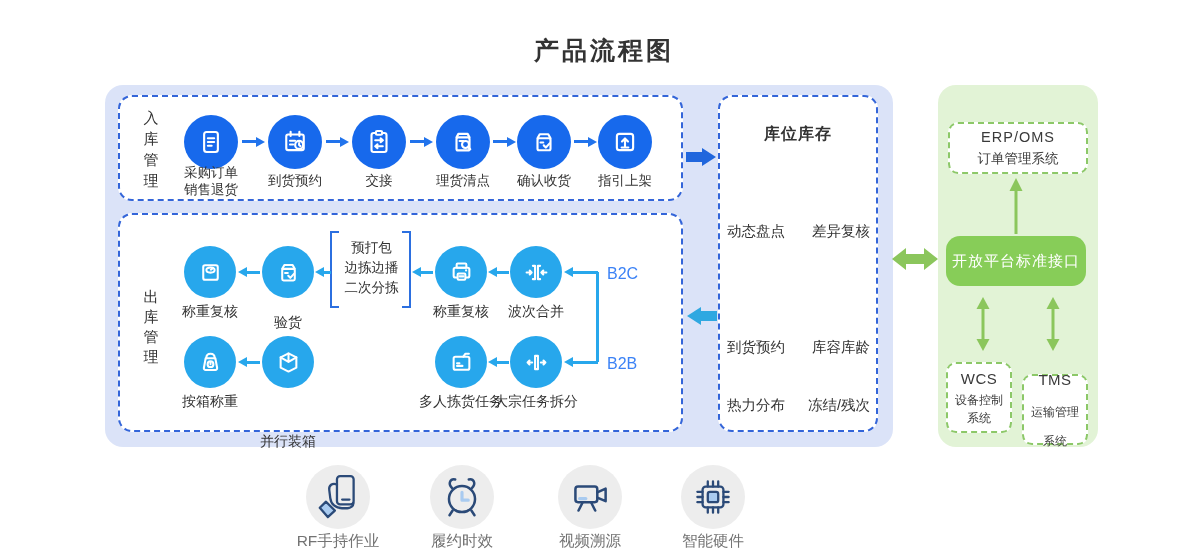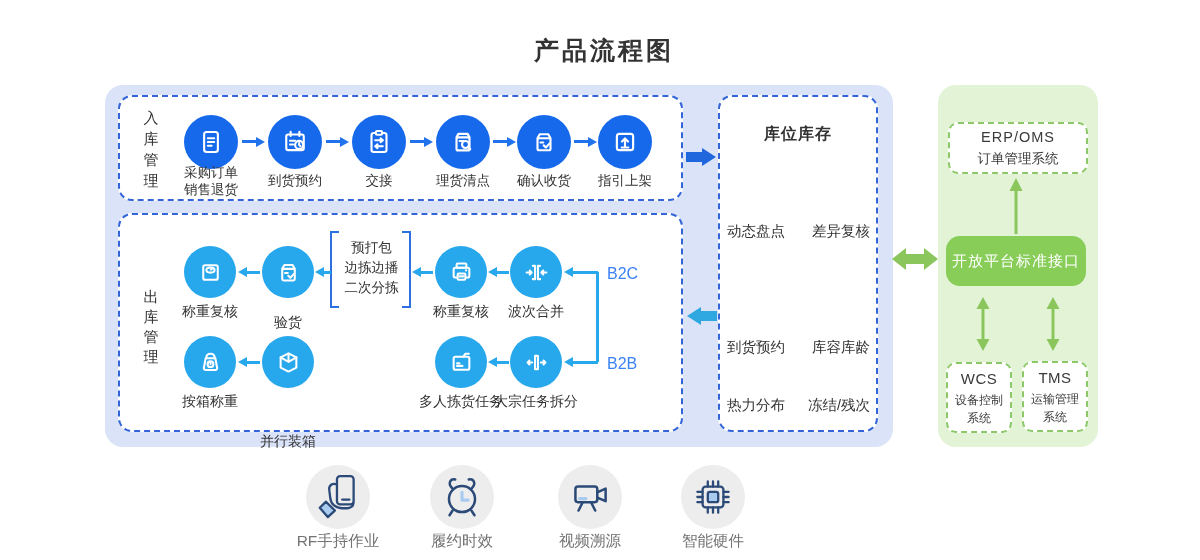--- a/index.html
+++ b/index.html
@@ -66,21 +66,21 @@
   .green-panel{position:absolute;left:938px;top:85px;width:160px;height:362px;
                background:#e2f3d6;border-radius:18px;}
   .gbox{position:absolute;background:#fff;border:2px dashed #8cc868;border-radius:10px;
         display:flex;flex-direction:column;align-items:center;justify-content:center;
         text-align:center;color:#3a3a3a;}
   .erp-box{left:948px;top:122px;width:140px;height:52px;font-size:13.5px;line-height:1.5;}
   .erp-box .l1{font-size:14.5px;letter-spacing:1px;}
   .sys-box{width:66px;height:71px;font-size:12px;line-height:1.5;}
   .sys-box .l1{font-size:15px;letter-spacing:.5px;}
   .wcs-box{left:946px;top:362px;}
-  .tms-box{left:1022px;top:361px;}
+  .tms-box{left:1022px;top:374px;gap:11px;}
   .gateway-btn{position:absolute;left:946px;top:236px;width:140px;height:50px;background:#87cd58;
                border-radius:14px;color:#fff;font-size:15px;letter-spacing:1px;
                display:flex;align-items:center;justify-content:center;}
   .gsvg{position:absolute;}
 
   
   .feature-circle{position:absolute;width:64px;height:64px;border-radius:50%;background:#ededed;
                   display:flex;align-items:center;justify-content:center;}
   .feature-label{position:absolute;width:130px;text-align:center;font-size:15.5px;color:#737373;top:531px;}
 

